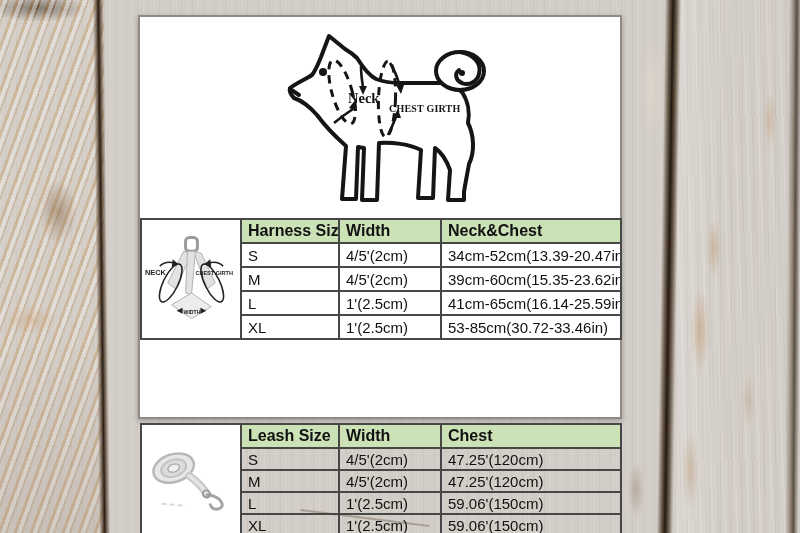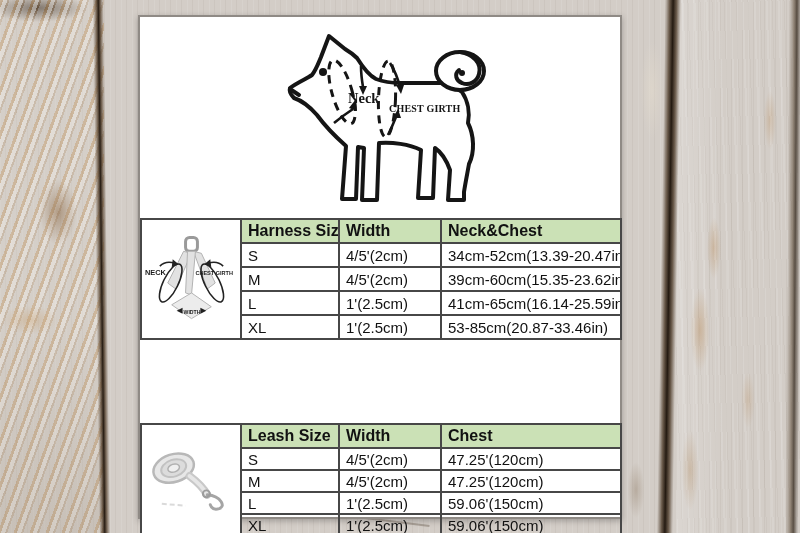--- a/index.html
+++ b/index.html
@@ -48,21 +48,21 @@
     background:linear-gradient(90deg, transparent, rgba(80,62,44,0.80) 28%, #241a11 50%, rgba(80,62,44,0.80) 72%, transparent); }
   .seam-c { left:787px; width:13px; transform:rotate(0.4deg);
     background:linear-gradient(90deg, transparent, rgba(90,72,52,0.55) 40%, rgba(48,36,24,0.75) 62%, transparent); }
   .stick  { position:absolute; left:146px; top:511px; width:9px; height:24px;
     background:linear-gradient(90deg,#4a3b2d,#241b12); transform:rotate(4deg); }
   .crack  { position:absolute; left:300px; top:517px; width:130px; height:2px;
     background:rgba(90,75,60,0.35); transform:rotate(7deg); }
 
   
   .panel {
-    position:absolute; left:138px; top:15px; width:484px; height:504px;
+    position:absolute; left:138px; top:15px; width:484px; height:404px;
     background:#ffffff; border:2px solid #8f8a85;
     box-shadow:0 2px 6px rgba(0,0,0,0.25);
   }
   .dog-svg { position:absolute; left:136px; top:4px; }
 
   
   table.size-table {
     position:absolute; left:0; width:480px;
     border-collapse:collapse; table-layout:fixed;
   }
@@ -202,21 +202,21 @@
       <td>39cm-60cm(15.35-23.62in)</td>
     </tr>
     <tr>
       <td>L</td>
       <td>1'(2.5cm)</td>
       <td>41cm-65cm(16.14-25.59in)</td>
     </tr>
     <tr>
       <td>XL</td>
       <td>1'(2.5cm)</td>
-      <td>53-85cm(20.87-33.46in)</td>
+      <td>53-85cm(30.72-33.46in)</td>
     </tr>
   </tbody>
     </table>
 
   <table class="size-table t-leash">
     <colgroup>
         <col style="width:100px">
         <col style="width:98px">
         <col style="width:102px">
         <col style="width:180px">

